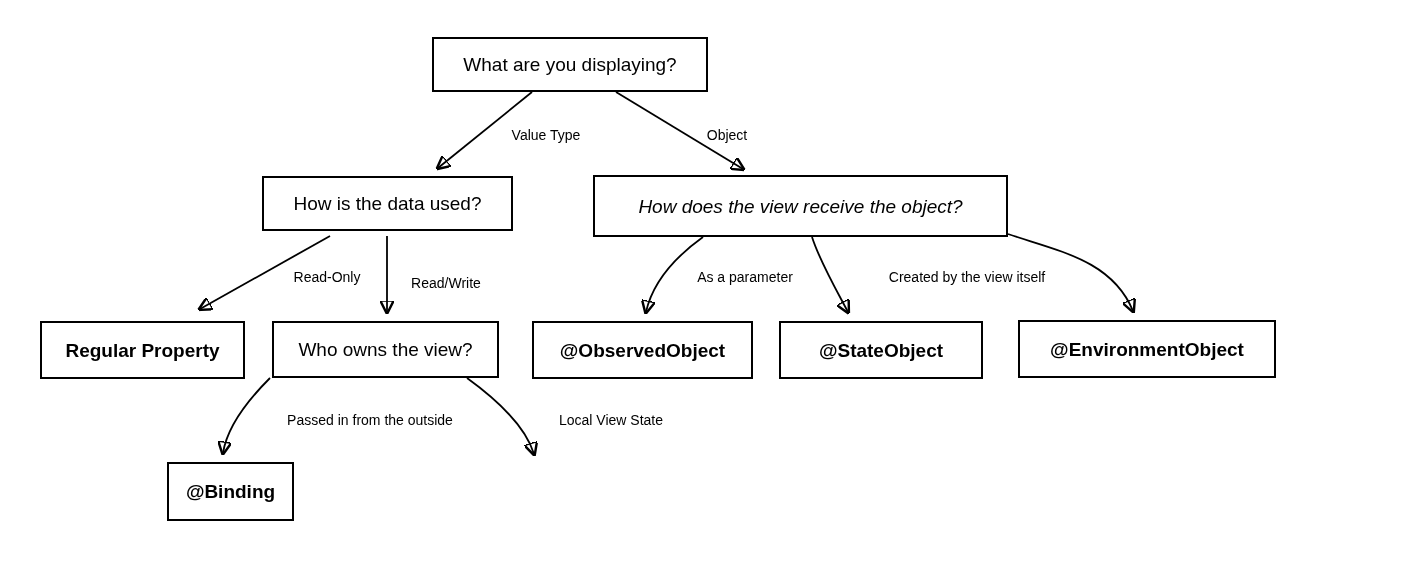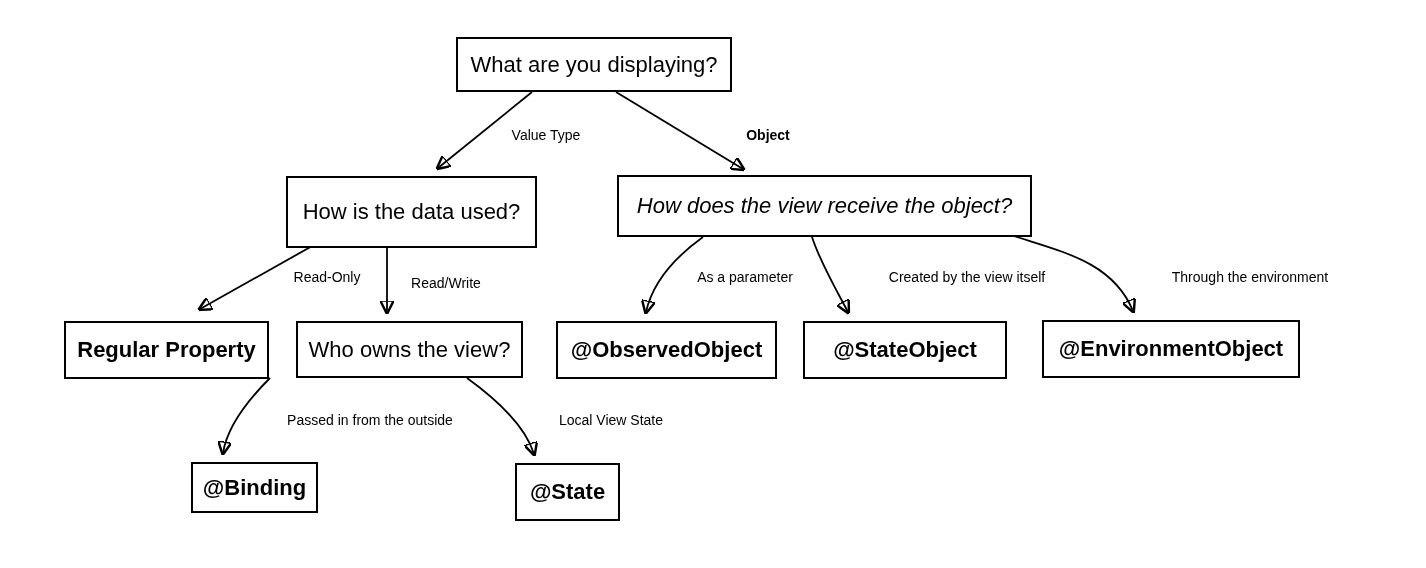--- a/index.html
+++ b/index.html
@@ -12,23 +12,22 @@
     overflow:hidden;
   }
   svg.arrows{position:absolute;left:0;top:0;width:1426px;height:568px;}
   svg.arrows path{fill:none;stroke:#000000;stroke-width:1.8px;}
   .node{
     position:absolute;
     box-sizing:border-box;
     border:2px solid #000000;
     background:#ffffff;
     display:flex;align-items:center;justify-content:center;
-    font-size:22px;line-height:1;
+    font-size:19px;line-height:1;
     white-space:nowrap;
-    margin-left:24px;
   }
   .node.bold{font-weight:700;}
   .edge-label{
     position:absolute;
     transform:translate(-50%,-50%);
     font-size:14px;line-height:1.2;
     white-space:nowrap;
     color:#000000;
   }
 </style>
@@ -48,33 +47,31 @@
     <path d="M330,236 L200,309" marker-end="url(#ah)"></path>
     <path d="M387,236 L387,312" marker-end="url(#ah)"></path>
     <path d="M703,237 C678,255 653,281 646,312" marker-end="url(#ah)"></path>
     <path d="M812,237 C820,262 837,291 848,312" marker-end="url(#ah)"></path>
     <path d="M1008,234 C1058,251 1112,260 1133,311" marker-end="url(#ah)"></path>
     <path d="M270,378 C246,402 227,428 223,453" marker-end="url(#ah)"></path>
     <path d="M467,378 C496,399 525,425 534,454" marker-end="url(#ah)"></path>
   </svg>
 
   <div class="node" style="left:432px;top:37px;width:276px;height:55px;">What are you displaying?</div>
-  <div class="node" style="left:262px;top:176px;width:251px;height:72px;">How is the data used?</div>
+  <div class="node" style="left:262px;top:176px;width:251px;height:55px;">How is the data used?</div>
   <div class="node" style="left:593px;top:175px;width:415px;height:62px;font-style:italic;">How does the view receive the object?</div>
   <div class="node bold" style="left:40px;top:321px;width:205px;height:58px;">Regular Property</div>
   <div class="node" style="left:272px;top:321px;width:227px;height:57px;">Who owns the view?</div>
   <div class="node bold" style="left:532px;top:321px;width:221px;height:58px;">@ObservedObject</div>
   <div class="node bold" style="left:779px;top:321px;width:204px;height:58px;">@StateObject</div>
   <div class="node bold" style="left:1018px;top:320px;width:258px;height:58px;">@EnvironmentObject</div>
-  <div class="node bold" style="left:167px;top:462px;width:127px;height:51px;">@Binding</div>
-  <div class="node bold" style="left:491px;top:463px;width:105px;height:58px;">@State</div>
+  <div class="node bold" style="left:167px;top:462px;width:127px;height:59px;">@Binding</div>
 
   <div class="edge-label" style="left:546px;top:135px;">Value Type</div>
-  <div class="edge-label" style="left:768px;top:135px;font-weight:bold;">Object</div>
+  <div class="edge-label" style="left:727px;top:135px;">Object</div>
   <div class="edge-label" style="left:327px;top:277px;">Read-Only</div>
   <div class="edge-label" style="left:446px;top:277px;margin-top:6px;">Read/Write</div>
   <div class="edge-label" style="left:745px;top:277px;">As a parameter</div>
   <div class="edge-label" style="left:967px;top:277px;">Created by the view itself</div>
-  <div class="edge-label" style="left:1250px;top:277px;">Through the environment</div>
   <div class="edge-label" style="left:370px;top:420px;">Passed in from the outside</div>
   <div class="edge-label" style="left:611px;top:420px;text-align:right;">Local View State</div>
 
 </div>
 
 </body></html>

